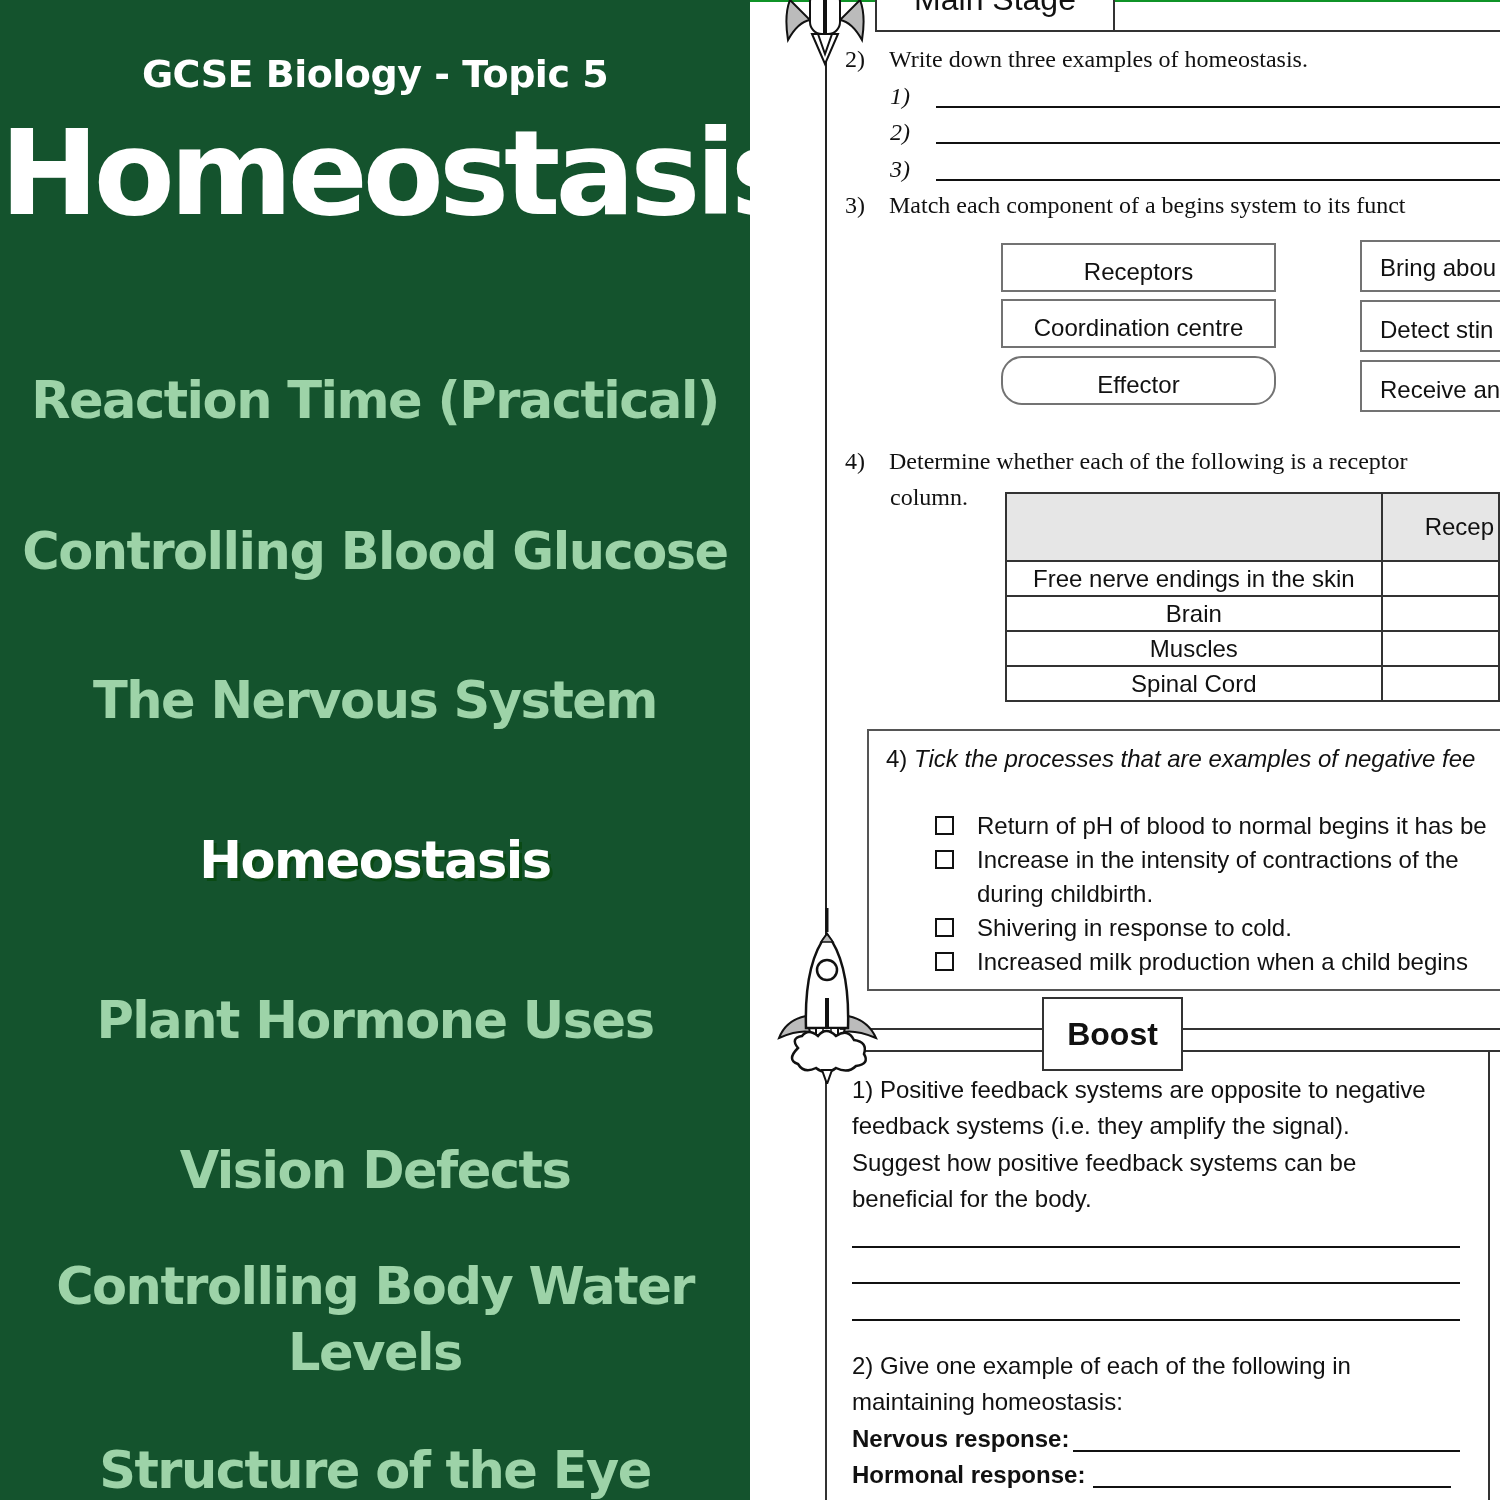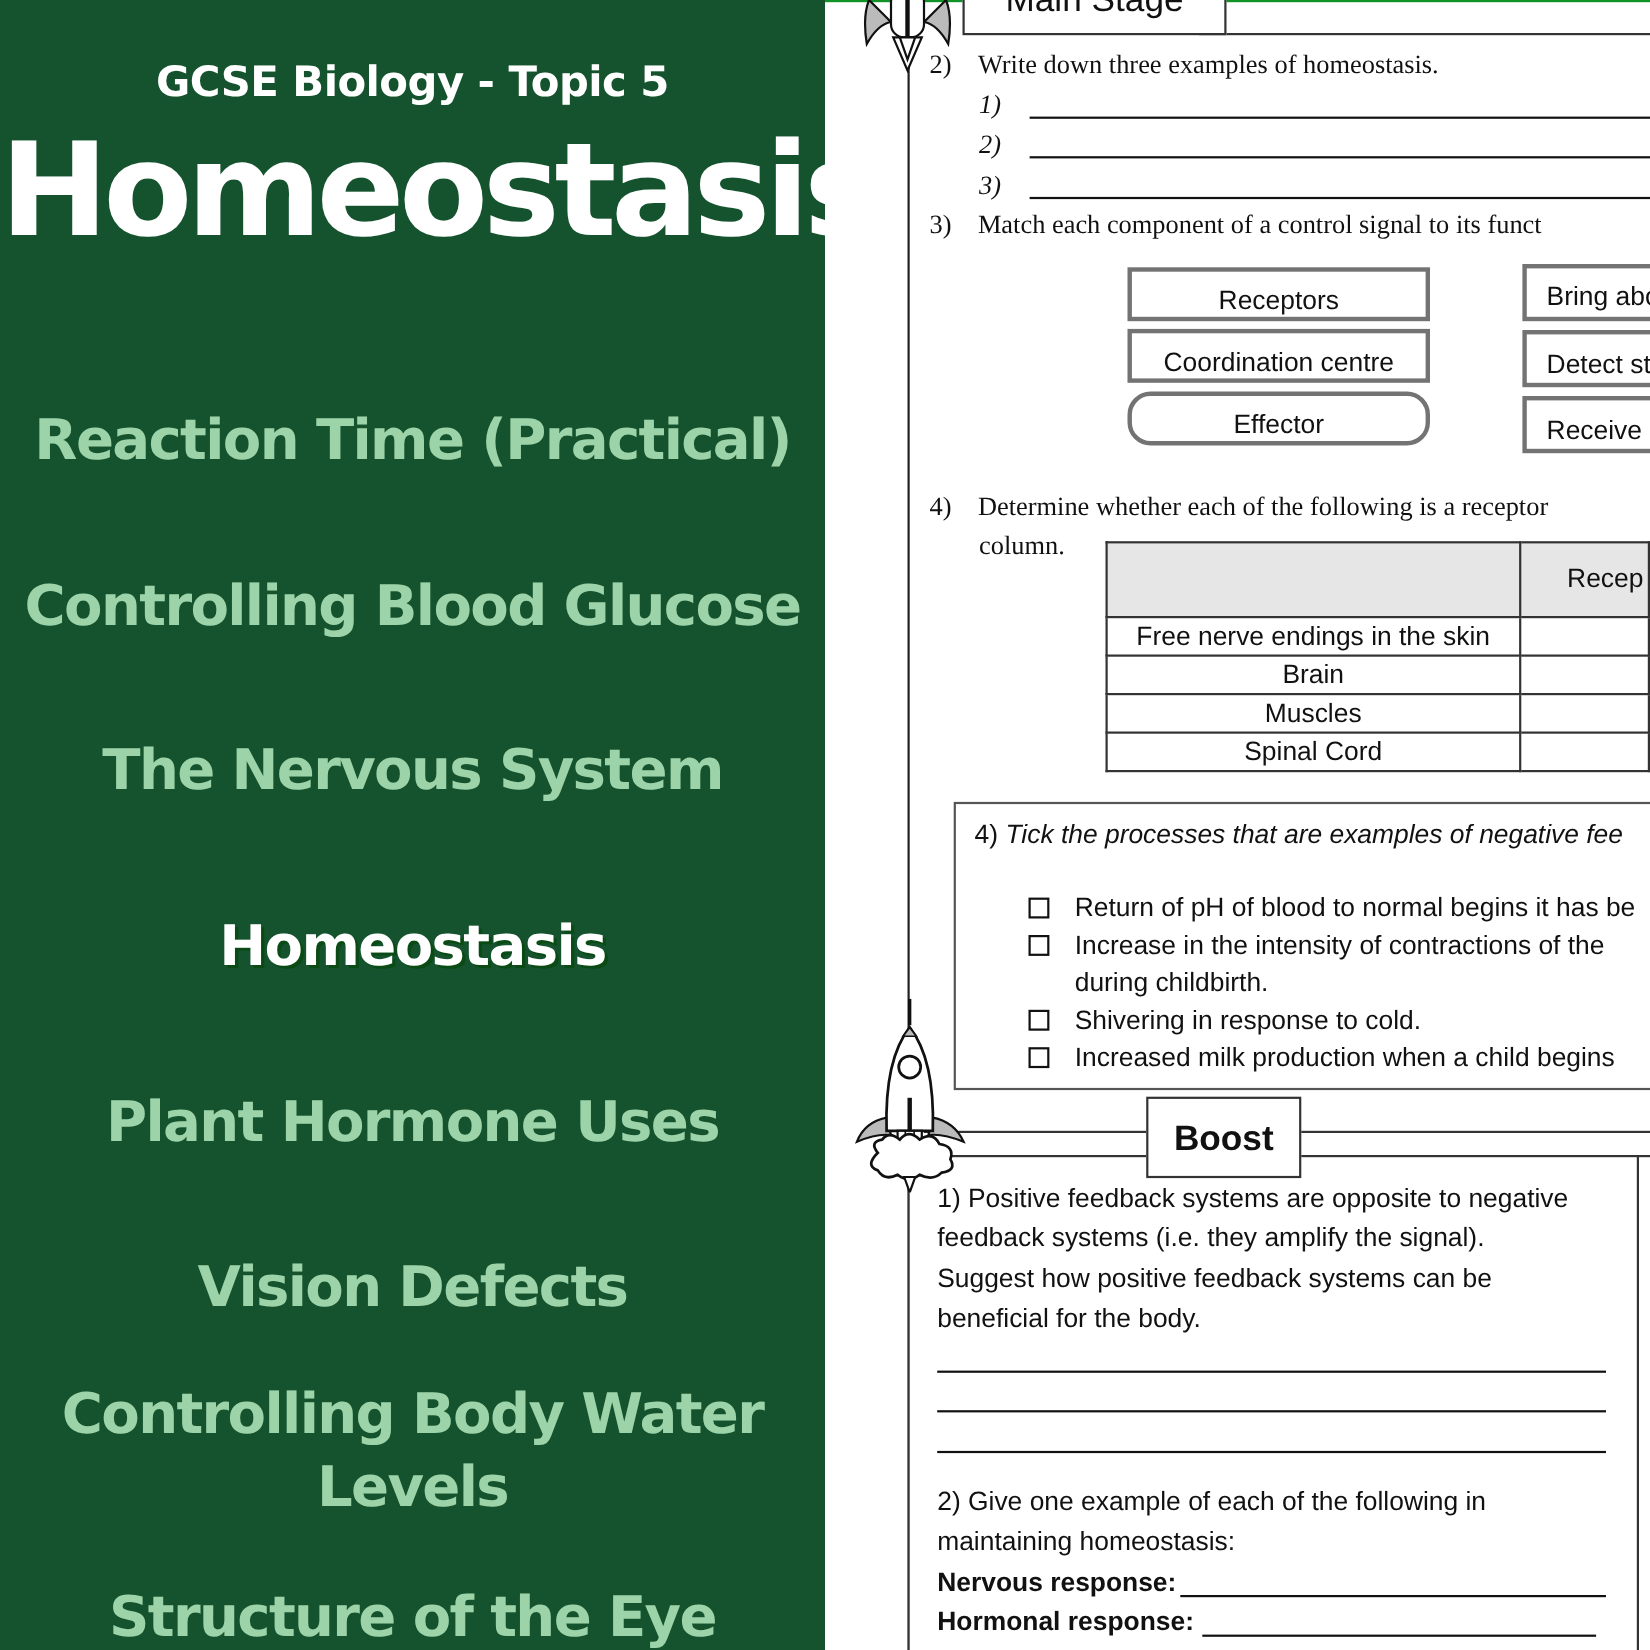--- a/index.html
+++ b/index.html
@@ -45,22 +45,22 @@
       font-size: 32px; text-align: center;
     }
     .header-line { position: absolute; height: 2px; background: #333; }
 
     .q { position: absolute; font-size: 24px; line-height: 30px; white-space: nowrap; font-family: Liberation Serif, serif; }
     .q .num { display: inline-block; width: 44px; }
     .italic { font-style: italic; }
     .ans-line { position: absolute; height: 2px; background: #111; }
 
     .match-box {
-      position: absolute; border: 4px solid #737373; background: #fff;
-      font-size: 24px; text-align: center; line-height: 44px; white-space: nowrap; overflow: hidden; margin-left: 24px;
+      position: absolute; border: 2px solid #737373; background: #fff;
+      font-size: 24px; text-align: center; line-height: 44px; white-space: nowrap; overflow: hidden;
     }
     .match-box.left-align { text-align: left; padding-left: 18px; }
 
     table.rc {
       position: absolute; left: 255px; top: 492px; border-collapse: collapse;
       font-size: 24px;
     }
     table.rc td, table.rc th { border: 2px solid #333; text-align: center; font-weight: normal; white-space: nowrap; }
     table.rc th { background: #e6e6e6; height: 68px; }
     table.rc td { height: 35px; line-height: 30px; }
@@ -125,21 +125,21 @@
     <span class="num">2)</span><span>Write down three examples of homeostasis.</span>
   </div>
   <div class="q italic" style="left:140px; top:81px;">1)</div>
   <div class="ans-line" style="left:186px; top:106px; width:564px;"></div>
   <div class="q italic" style="left:140px; top:117px;">2)</div>
   <div class="ans-line" style="left:186px; top:142px; width:564px;"></div>
   <div class="q italic" style="left:140px; top:154px;">3)</div>
   <div class="ans-line" style="left:186px; top:179px; width:564px;"></div>
 
   <div class="q" style="left:95px; top:190px;">
-    <span class="num">3)</span><span>Match each component of a control signal to its funct</span>
+    <span class="num">3)</span><span>Match each component of a begins system to its funct</span>
   </div>
   <div class="match-box" style="left:251px; top:243px; width:275px; height:49px; line-height:53px;">Receptors</div>
   <div class="match-box" style="left:251px; top:299px; width:275px; height:49px; line-height:53px;">Coordination centre</div>
   <div class="match-box" style="left:251px; top:356px; width:275px; height:49px; line-height:53px;border-radius:21px;">Effector</div>
   <div class="match-box left-align" style="left:610px; top:240px; width:160px; height:52px; line-height:52px;">Bring abou</div>
   <div class="match-box left-align" style="left:610px; top:300px; width:160px; height:52px; line-height:56px;">Detect stin</div>
   <div class="match-box left-align" style="left:610px; top:360px; width:160px; height:52px; line-height:56px;">Receive an</div>
 
   <div class="q" style="left:95px; top:446px;">
     <span class="num">4)</span><span>Determine whether each of the following is a receptor</span>

